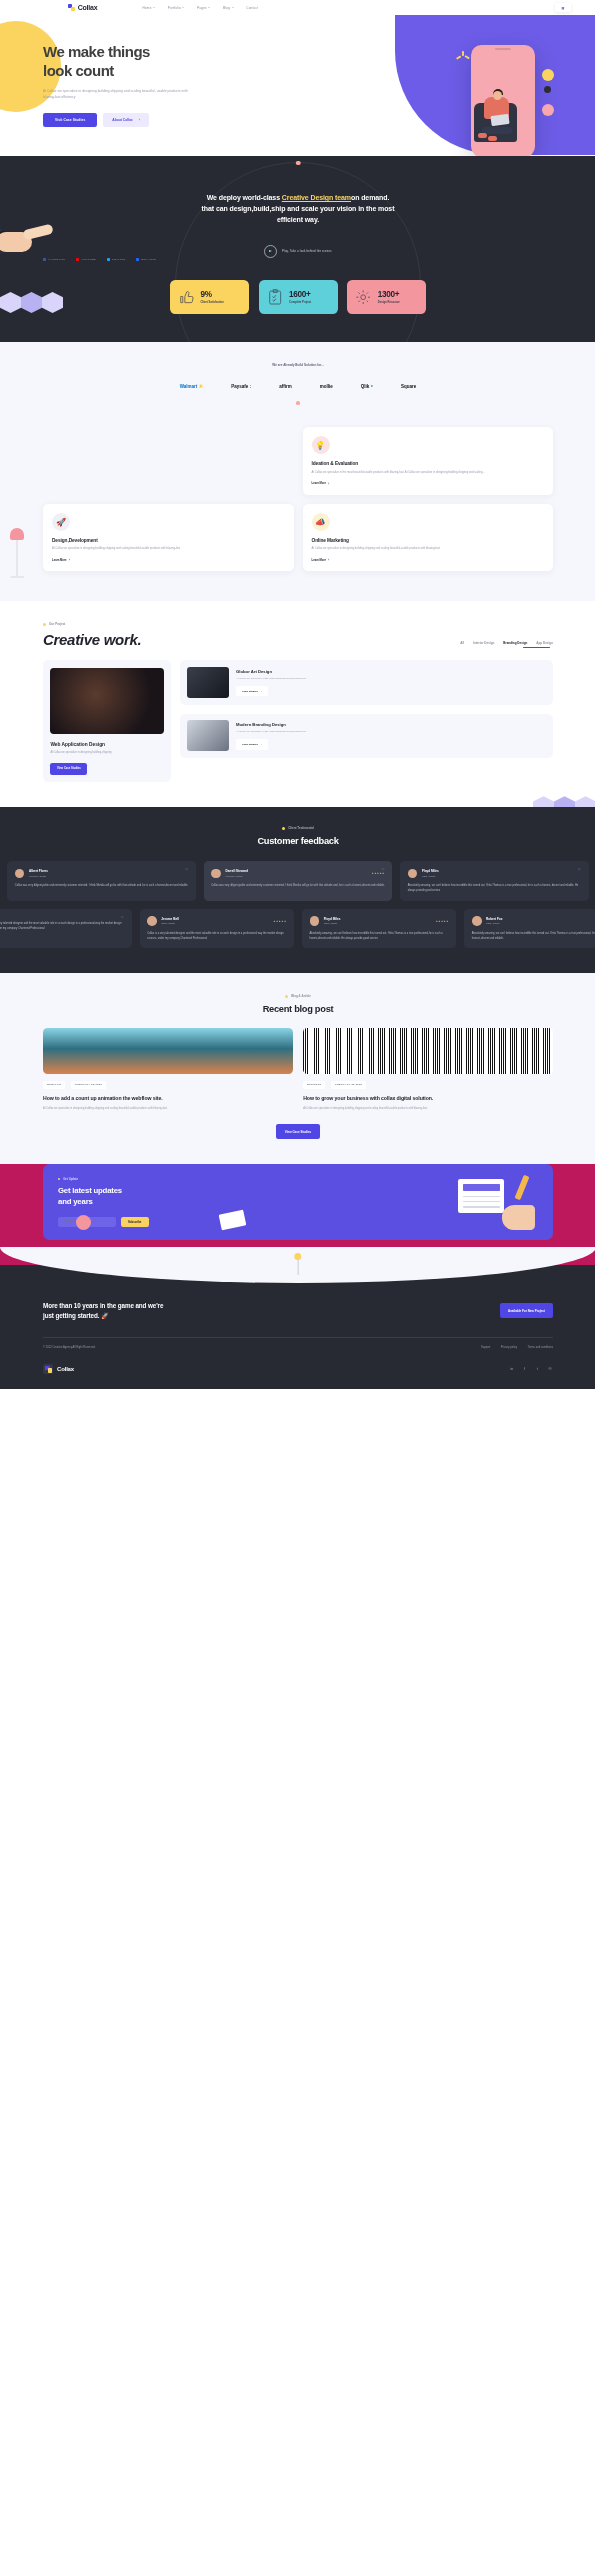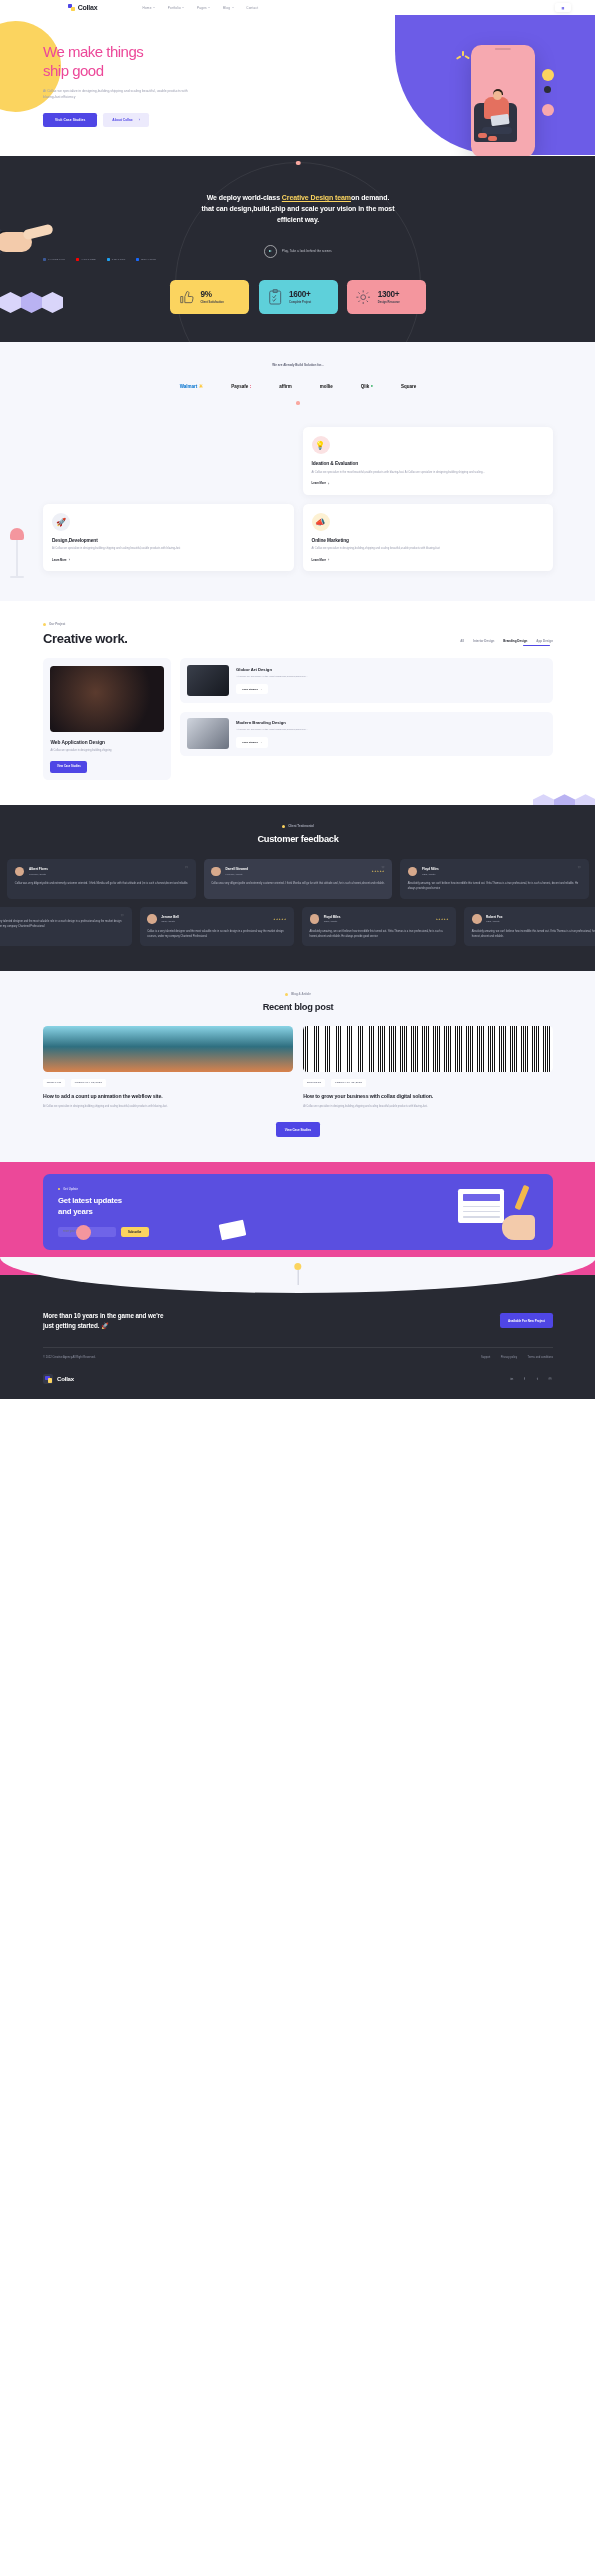--- a/index.html
+++ b/index.html
@@ -35,21 +35,21 @@
   .hero { position: relative; height: 141px; background: #fff; overflow: hidden; }
   .hero-yellow {
     position: absolute; left: -30px; top: 6px; width: 91px; height: 91px;
     border-radius: 50%; background: #fbd45f;
   }
   .hero-purple {
     position: absolute; right: -45px; top: -16.4px; width: 246px; height: 156px;
     background: #6c5ce7; border-radius: 0 0 0 104px;
   }
   .hero-inner { position: relative; z-index: 5; padding: 28px 0 0 43px; width: 283px; }
-  .hero-h1 { font-size: 15px; line-height: 18.6px; font-weight: 400; letter-spacing: -0.5px; color: #ec4899; }
+  .hero-h1 { font-size: 15px; line-height: 18.6px; font-weight: 700; letter-spacing: -0.5px; color: #404040; }
   .hero-sub { margin-top: 8.2px; font-size: 3.4px; line-height: 6px; color: #9a9daf; width: 153px; }
   .hero-btns { margin-top: 12.7px; display: flex; gap: 6px; }
   .btn-primary { background: #4f46e5; color:#fff; font-size:3.3px; font-weight:700;
     padding: 5.2px 12px; border-radius: 2.2px; border:none; letter-spacing:0.1px;}
   .btn-ghost { background:#eceafc; color:#4f46e5; font-size:3.3px; font-weight:700;
     padding: 5.2px 9px; border-radius:2.2px; border:none; display:flex;align-items:center;gap:6px;}
 
   .socials { position:absolute; left:43px; top:258px; display:flex; gap:10.4px; z-index:10;}
   .soc { display:flex; align-items:center; gap:2.2px; font-size:2.5px; letter-spacing:0.4px; color:#7e8191; font-weight:600;}
   .soc .ic { width:3px;height:3px;border-radius:0.7px;display:inline-block;}
@@ -132,21 +132,21 @@
   .svc-more .ar{font-size:3px;}
   .lamp{position:absolute;left:10.4px;bottom:21px;width:16.4px;height:52px;}
   .lamp .shade{width:13.4px;height:12px;background:#f4969e;border-radius:7.4px 7.4px 2.2px 2.2px;}
   .lamp .pole{width:1.5px;height:36px;background:#e5e7ef;margin-left:6px;}
   .lamp .base{width:13.4px;height:2.2px;background:#e5e7ef;border-radius:1.5px;}
 
   
   .work{background:#fff;padding:21px 0 25px;position:relative;}
   .work-head{display:flex;align-items:flex-end;padding:0 43px;}
   .work-head .l{flex:1;}
-  .work-h2{font-size:13px;font-weight:700;color:#23252e;letter-spacing:-0.3px;margin-top:5.2px;}
+  .work-h2{font-size:15px;font-weight:700;color:#23252e;letter-spacing:-0.3px;margin-top:5.2px;font-style:italic;}
   .tabs{display:flex;gap:9px;font-size:3px;color:#8d90a0;font-weight:600;align-items:center;}
   .tab.active{color:#23252e;}
   .tab-bar{height:1.5px;background:#4f46e5;width:27px;border-radius:1.5px;margin-top:2.2px;}
   .work-grid{display:flex;gap:9px;padding:0 43px;margin-top:12px;}
   .work-main{width:128px;background:#f6f7fc;border-radius:5.2px;padding:7.4px;}
   .work-thumb{height:66px;border-radius:3.7px;background:radial-gradient(circle at 40% 40%,#5b3b2e,#1a1418 70%);}
   .work-title{font-size:4.8px;font-weight:700;margin-top:8.2px;color:#23252e;}
   .work-text{font-size:2.6px;line-height:4.5px;color:#9a9daf;margin-top:3.7px;}
   .work-cta{margin-top:7.4px;background:#4f46e5;color:#fff;border:none;font-size:2.7px;font-weight:700;padding:4.5px 6.7px;border-radius:2.2px;}
   .work-side{flex:1;display:flex;flex-direction:column;gap:9px;}
@@ -184,21 +184,21 @@
   .blog-thumb{height:46px;border-radius:4.5px;}
   .bt1{background:linear-gradient(180deg,#8ad4e6 0%,#2f6f80 45%,#d9824c 100%);}
   .bt2{background:repeating-linear-gradient(90deg,#111 0 0.7px,#fff 0.7px 2.2px);}
   .blog-meta{display:flex;gap:6px;margin-top:7.4px;align-items:center;}
   .chip{background:#fff;border-radius:1.5px;font-size:2.4px;font-weight:700;color:#6b6f82;padding:2.2px 3.7px;letter-spacing:0.3px;}
   .blog-title{font-size:5.2px;line-height:7.4px;font-weight:700;color:#23252e;margin-top:6px;letter-spacing:-0.1px;}
   .blog-text{font-size:2.6px;line-height:4.5px;color:#9a9daf;margin-top:4.5px;}
   .blog-btn{display:block;margin:13.4px auto 0;background:#4f46e5;color:#fff;border:none;font-size:3px;font-weight:700;padding:5.2px 9px;border-radius:2.2px;}
 
   
-  .news-wrap{background:#ec4899;padding:12px 43px 25px;}
+  .news-wrap{background:#be185d;padding:0 43px 25px;}
   .news{background:#5a4fe0;border-radius:6.7px;padding:13.4px 15px;display:flex;align-items:center;position:relative;overflow:hidden;}
   .news-left{width:149px;}
   .news-eyebrow{display:flex;align-items:center;gap:3px;font-size:2.8px;color:#d6d2fa;font-weight:600;}
   .news-h3{font-size:7.8px;line-height:10.4px;font-weight:700;color:#fff;margin-top:5.2px;letter-spacing:-0.2px;}
   .news-form{display:flex;gap:4.5px;margin-top:9.7px;}
   .news-input{background:#6f64e8;border:none;border-radius:2.2px;height:9.7px;width:58px;font-size:2.7px;color:#e4e1fb;padding:0 4.5px;font-family:"Liberation Sans",sans-serif;}
   .news-sub{background:#fbd45f;border:none;border-radius:2.2px;height:9.7px;padding:0 7.4px;font-size:2.8px;font-weight:700;color:#23252e;}
   .news-art{flex:1;position:relative;height:48px;}
   .doc{position:absolute;right:34px;top:1.5px;width:46px;height:34px;background:#fff;border-radius:2.2px;}
   .doc i{display:block;height:1.5px;background:#d7dae6;margin:3.7px 4.5px;border-radius:0.7px;}
@@ -292,21 +292,21 @@
     <div class="badge-p"></div>
     <div class="spark">
       <i style="left:4.5px;top:0;"></i>
         <i style="left:0;top:3.7px;transform:rotate(60deg);"></i>
         <i style="left:8.2px;top:3.7px;transform:rotate(-60deg);"></i>
     </div>
 
     <div class="hero-inner">
       <h1 class="hero-h1">
         <span>We make things</span><br>
-        <span>ship good</span>
+        <span>look count</span>
       </h1>
       <p class="hero-sub">At Collax we specialize in designing,building,shipping and scaling beautiful, usable products with blazing-fast efficiency</p>
       <div class="hero-btns">
         <button class="btn-primary">Visit Case Studies</button>
         <button class="btn-ghost">
           <span>About Collax</span>
           <span>›</span>
         </button>
       </div>
     </div>

